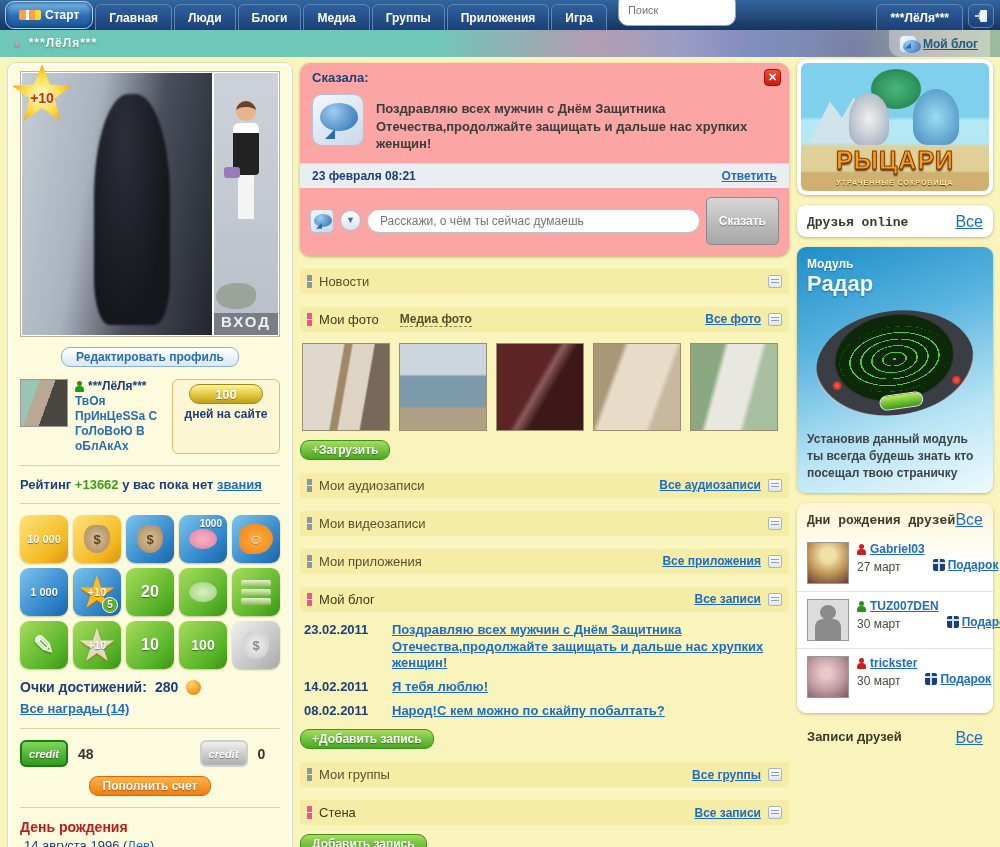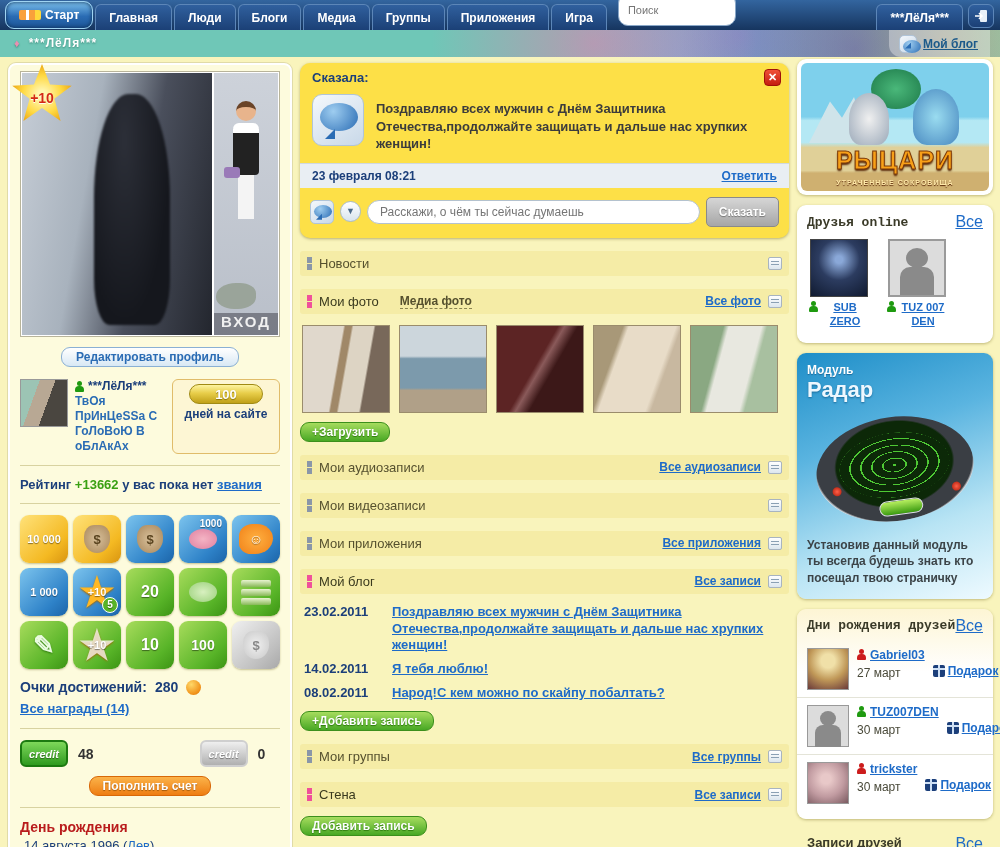--- a/index.html
+++ b/index.html
@@ -127,21 +127,21 @@
   .p-ico { display:inline-block; width:9px; height:11px; position:relative; flex:none; }
   .p-ico b { position:absolute; left:2px; top:0; width:5px; height:5px; border-radius:50%; }
   .p-ico i { position:absolute; left:0; top:5px; width:9px; height:6px; border-radius:4px 4px 1px 1px; }
   .p-green b,.p-green i { background:#1f9a10; }
   .p-red b,.p-red i { background:#cc1c1c; }
   .gift-ico { display:inline-block; width:12px; height:12px; background:#1c3f7a; border-radius:2px; position:relative; flex:none; }
   .gift-ico::before { content:""; position:absolute; left:5px; top:0; width:2px; height:12px; background:#cfe0f4; }
   .gift-ico::after { content:""; position:absolute; left:0; top:3px; width:12px; height:2px; background:#cfe0f4; }
 
   
-  .say-box { background:#fde047; border-radius:10px; box-shadow:0 1px 3px rgba(120,110,40,.5); overflow:hidden; }
+  .say-box { background:#fca5a5; border-radius:10px; box-shadow:0 1px 3px rgba(120,110,40,.5); overflow:hidden; }
   .say-head { display:flex; align-items:center; justify-content:space-between; padding:6px 8px 4px 12px; }
   .say-title { font-size:13px; font-weight:bold; color:#1c3f7a; }
   .close-x { width:17px; height:17px; border-radius:4px; background:linear-gradient(#f05038,#c41e10); border:1px solid #a01008;
     color:#fff; font-size:11px; font-weight:bold; line-height:15px; text-align:center; cursor:pointer; }
   .say-body { display:flex; gap:12px; padding:4px 12px 10px; align-items:flex-start; }
   .bubble-ico { width:52px; height:52px; border-radius:10px; flex:none;
     background:linear-gradient(145deg,#f4f8fc,#c8d8e8); border:1px solid #b0c4d8; position:relative; }
   .bubble-ico::before { content:""; position:absolute; left:7px; top:8px; width:38px; height:28px; border-radius:50%;
     background:radial-gradient(circle at 35% 30%,#9ecdf0,#2a6cb4); }
   .bubble-ico::after { content:""; position:absolute; left:12px; bottom:6px; width:10px; height:10px;
@@ -151,21 +151,21 @@
   .bubble-ico.small::after { left:5px; bottom:3px; width:6px; height:6px; }
   .say-msg { font-size:13px; font-weight:bold; color:#3c3c3c; line-height:1.35; padding-top:6px; }
   .say-foot { display:flex; justify-content:space-between; align-items:center; background:#e9eef3;
     border-top:1px solid #d0d8e0; padding:5px 12px; }
   .say-date { font-size:12px; font-weight:bold; color:#1c3f7a; }
   .say-foot a { font-size:12px; font-weight:bold; }
   .say-input-row { display:flex; align-items:center; gap:6px; padding:9px 10px 11px; }
   .dd-btn { width:21px; height:21px; border-radius:50%; background:linear-gradient(#fff,#d8e4ee); border:1px solid #a8bcd0;
     color:#4a6a8a; font-size:9px; text-align:center; line-height:19px; cursor:pointer; flex:none; }
   .say-input { flex:1; height:24px; border:1px solid #b4c2ce; border-radius:12px; padding:0 12px; font-size:12px; color:#999; }
-  .say-btn { padding:7px 12px; border-radius:5px; background:linear-gradient(#d6d6d6,#a6a6a6); border:1px solid #8a8a8a;
+  .say-btn { padding:16px 12px; border-radius:5px; background:linear-gradient(#d6d6d6,#a6a6a6); border:1px solid #8a8a8a;
     color:#fff; font-size:12px; font-weight:bold; text-shadow:0 1px 1px #777; cursor:pointer; }
 
   .sec { display:flex; align-items:center; gap:7px; background:#f5eca6; border-radius:3px;
     padding:5px 7px; margin-top:13px; }
   .marker { width:5px; height:13px; display:flex; flex-direction:column; gap:1px; flex:none; }
   .marker i { display:block; flex:1; }
   .m-gray i { background:#8a96a8; }
   .m-pink i { background:#f0509a; }
   .sec-title { font-size:13px; font-weight:normal; color:#55502e; }
   .sec-title.dark { color:#3a3a1e; }
@@ -610,42 +610,20 @@
         <div class="banner-title">РЫЦАРИ</div>
         <div class="banner-sub">УТРАЧЕННЫЕ СОКРОВИЩА</div>
       </div>
     </div>
 
     <div class="rbox">
       <div class="rhead">
         <span class="t">Друзья online</span>
         <a>Все</a>
       </div>
-      <div class="friends-row">
-        <div class="friend">
-          <div class="f-ava f-ava1"></div>
-          <div class="f-name">
-            <span class="p-ico p-green">
-                <b></b>
-                <i></i>
-              </span>
-            <a>SUB ZERO</a>
-          </div>
-        </div>
-        <div class="friend">
-          <div class="f-ava f-ava2"></div>
-          <div class="f-name">
-            <span class="p-ico p-green">
-                <b></b>
-                <i></i>
-              </span>
-            <a>TUZ 007 DEN</a>
-          </div>
-        </div>
-      </div>
     </div>
 
     <div class="radar-box">
       <div class="radar-kicker">Модуль</div>
       <div class="radar-title">Радар</div>
       <div class="radar-gfx">
         <div class="radar-rings"></div>
         <div class="radar-dot" style="left:14px;top:62px;"></div>
         <div class="radar-dot" style="right:16px;bottom:22px;"></div>
         <div class="radar-btn"></div>

